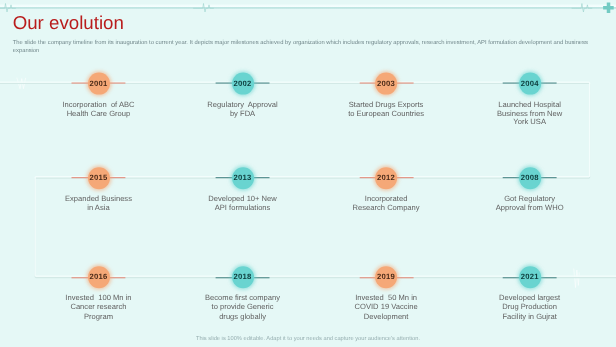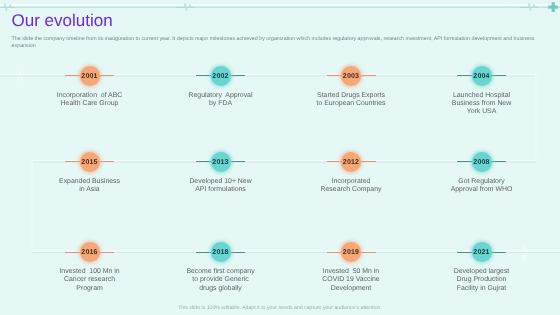--- a/index.html
+++ b/index.html
@@ -3,21 +3,21 @@
 <meta charset="utf-8">
 <style>
   html,body{margin:0;padding:0;}
   body{width:560px;height:315px;overflow:hidden;
        font-family:"Liberation Sans",sans-serif;
        background:#e6f8f7;position:relative;-webkit-font-smoothing:antialiased;text-rendering:geometricPrecision;}
   .slide{position:absolute;left:0;top:0;width:560px;height:315px;background:#e5f8f6;overflow:hidden;}
   .bg-wm{position:absolute;left:0;top:0;width:560px;height:315px;}
   .hdr-rule{position:absolute;left:0;top:4.2px;width:560px;height:4.2px;
             background:linear-gradient(180deg,#edfcfb 0%,#f5fefe 52%,#bfe5e2 68%,#bfe5e2 100%);}
-  .title{position:absolute;left:11.5px;top:10.6px;font-size:17px;color:#6d28d9;
+  .title{position:absolute;left:11.5px;top:10.6px;font-size:17px;color:#b91c1c;
          letter-spacing:0px;white-space:nowrap;font-weight:400;}
   .subtitle{position:absolute;left:11.6px;top:36.0px;width:523px;font-size:5.3px;
             line-height:6.6px;color:#70868a;font-weight:400;}
   .footer{position:absolute;left:0;top:305.0px;width:560px;text-align:center;
           font-size:5.2px;color:#96aeb0;}
   .path{position:absolute;left:0;top:0;width:560px;height:315px;}
   .node{position:absolute;}
   .node .seg{position:absolute;left:-24.5px;top:-0.5px;width:49px;height:1px;}
   .node .circ{position:absolute;left:-10px;top:-10px;width:20px;height:20px;border-radius:50%;
     

